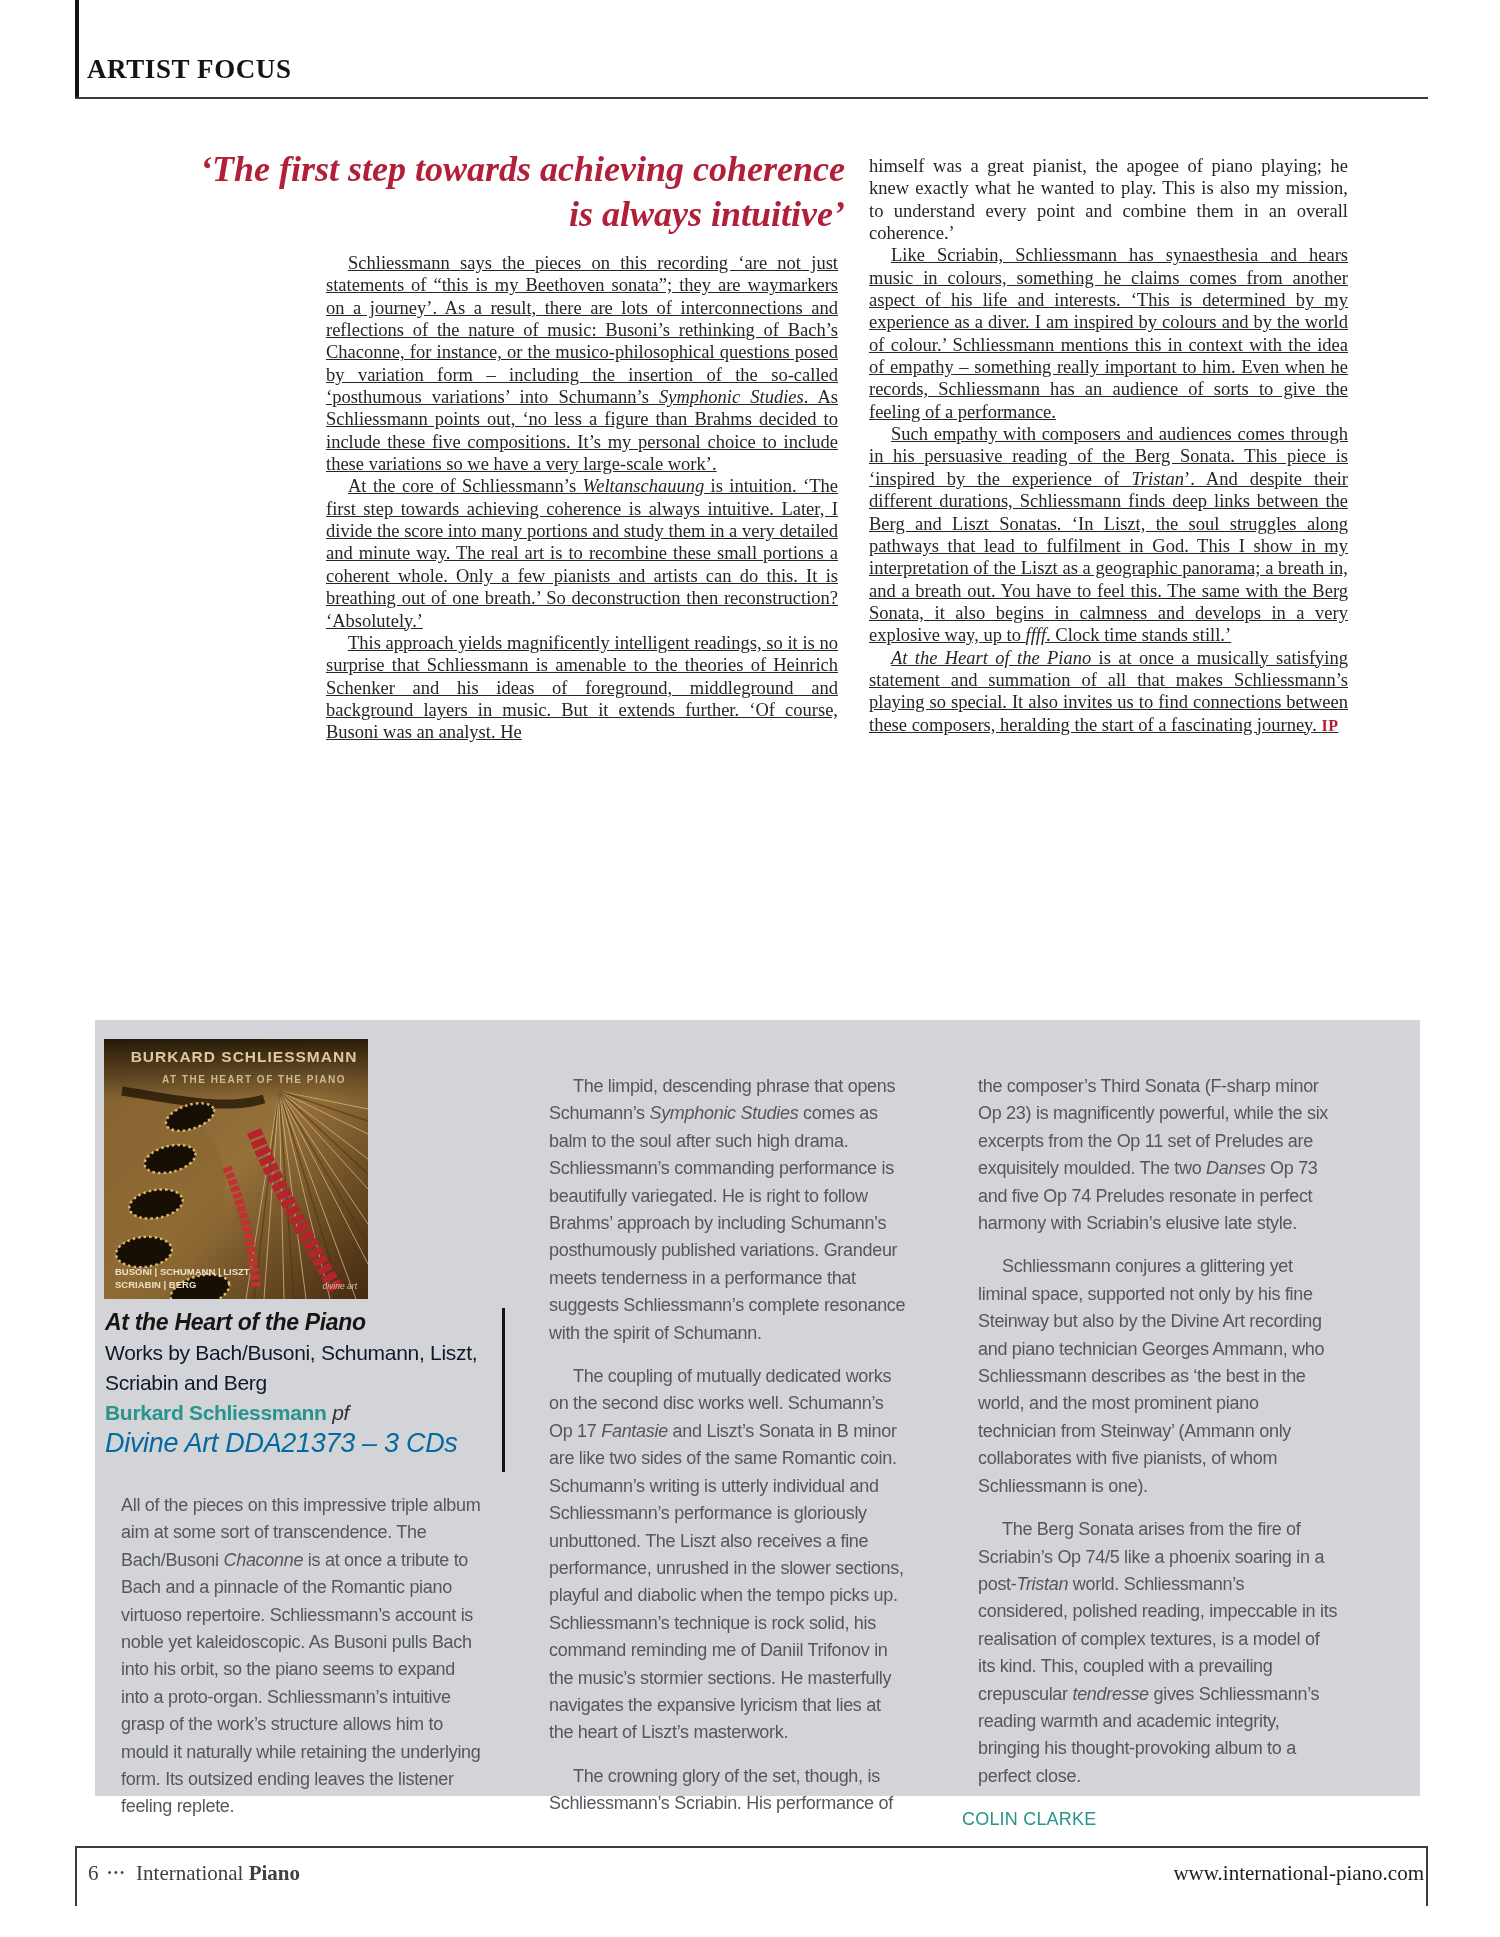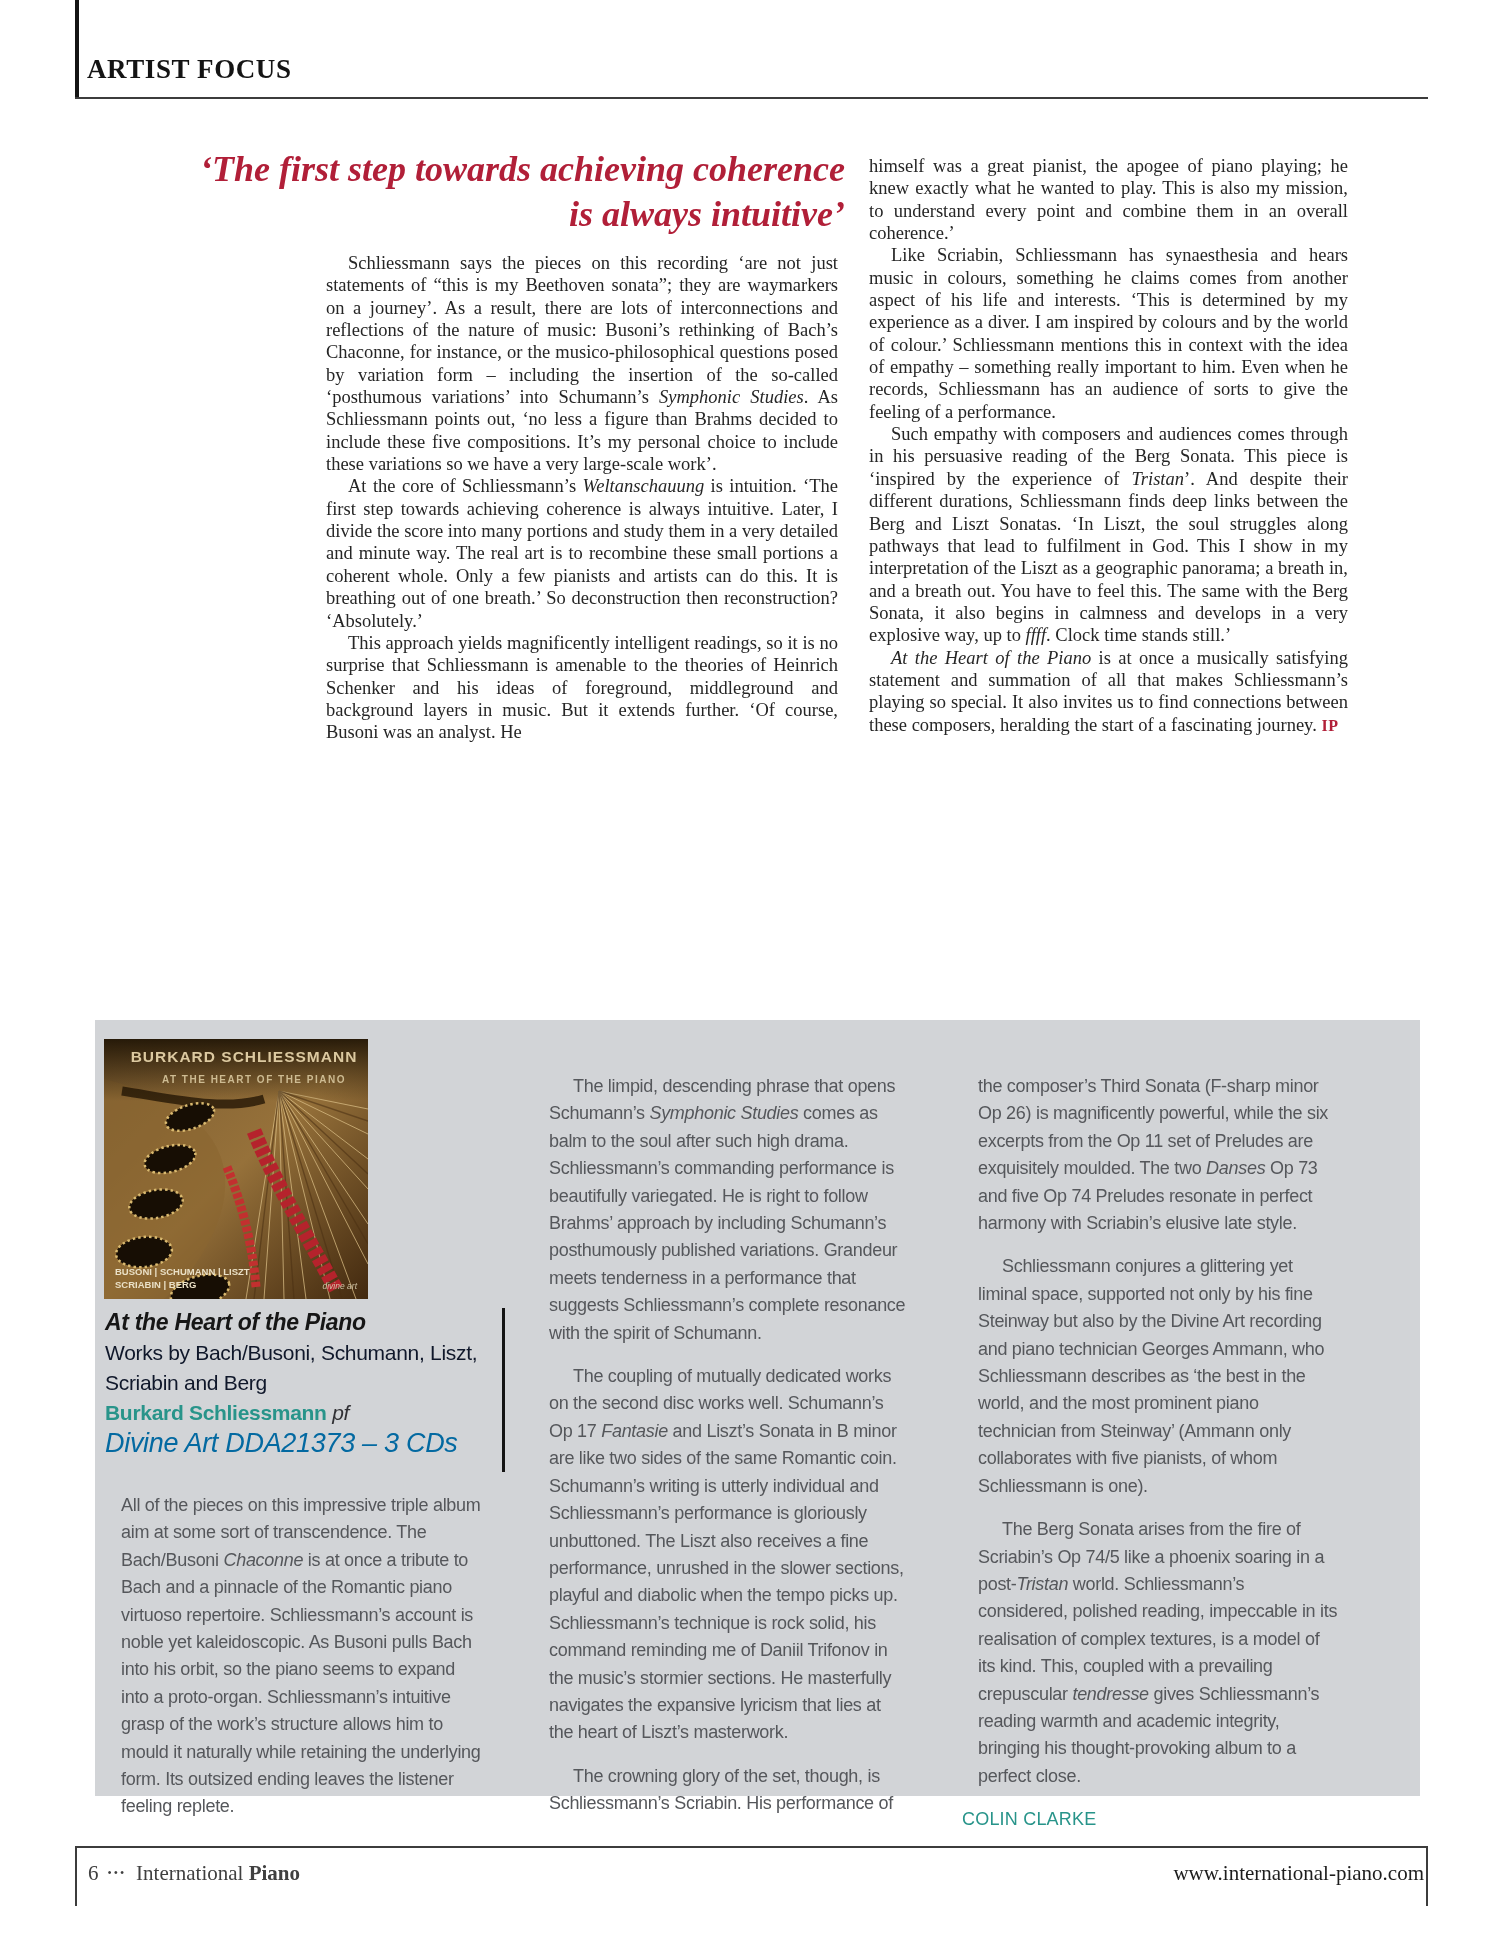--- a/index.html
+++ b/index.html
@@ -16,21 +16,21 @@
   .pull-quote{position:absolute;left:100px;top:147px;width:745px;text-align:right;
         font-style:italic;font-weight:bold;font-size:36px;line-height:45px;
         color:var(--accent-red,#b11f38);}
 
   
   .article-col{position:absolute;font-size:18.5px;line-height:22.35px;
         color:var(--body-text,#262626);text-align:justify;}
   .col-left{left:326px;top:252px;width:512px;}
   .col-right{left:869px;top:155px;width:479px;}
   .article-col p{margin:0;}
-  .article-col p.ind{text-indent:22px;}
+  .article-col p.ind{text-indent:22px;text-decoration:underline;}
   .i{font-style:italic;}
   .ip{color:var(--accent-red,#b11f38);font-weight:bold;font-size:16px;letter-spacing:.5px;}
 
   
   .review-box{position:absolute;left:95px;top:1020px;width:1285px;height:776px;
         background:var(--review-box-bg,#d2d4d7);padding-left:40px;}
   .album-cover{position:absolute;left:9px;top:19px;width:264px;height:260px;}
   .album-info{position:absolute;left:10px;top:287px;width:388px;
         font-family:"Liberation Sans",sans-serif;letter-spacing:-.3px;}
   .album-title{font-size:23px;font-weight:bold;font-style:italic;color:#161616;line-height:31px;}
@@ -157,21 +157,21 @@
     <div class="review-col rcol1">
         <p><span>All of the pieces on this impressive triple album aim at some sort of transcendence. The Bach/Busoni </span><span class="i">Chaconne</span><span> is at once a tribute to Bach and a pinnacle of the Romantic piano virtuoso repertoire. Schliessmann’s account is noble yet kaleidoscopic. As Busoni pulls Bach into his orbit, so the piano seems to expand into a proto-organ. Schliessmann’s intuitive grasp of the work’s structure allows him to mould it naturally while retaining the underlying form. Its outsized ending leaves the listener feeling replete.</span></p>
       </div>
     <div class="review-col rcol2">
         <p class="ind"><span>The limpid, descending phrase that opens Schumann’s </span><span class="i">Symphonic Studies</span><span> comes as balm to the soul after such high drama. Schliessmann’s commanding performance is beautifully variegated. He is right to follow Brahms’ approach by including Schumann’s posthumously published variations. Grandeur meets tenderness in a performance that suggests Schliessmann’s complete resonance with the spirit of Schumann.</span></p>
         <p class="ind"><span>The coupling of mutually dedicated works on the second disc works well. Schumann’s Op 17 </span><span class="i">Fantasie</span><span> and Liszt’s Sonata in B minor are like two sides of the same Romantic coin. Schumann’s writing is utterly individual and Schliessmann’s performance is gloriously unbuttoned. The Liszt also receives a fine performance, unrushed in the slower sections, playful and diabolic when the tempo picks up. Schliessmann’s technique is rock solid, his command reminding me of Daniil Trifonov in the music’s stormier sections. He masterfully navigates the expansive lyricism that lies at the heart of Liszt’s masterwork.</span></p>
         <p class="ind"><span>The crowning glory of the set, though, is Schliessmann’s Scriabin. His performance of</span></p>
       </div>
     <div class="review-col rcol3">
       <div>
-          <p><span>the composer’s Third Sonata (F-sharp minor Op 26) is magnificently powerful, while the six excerpts from the Op 11 set of Preludes are exquisitely moulded. The two </span><span class="i">Danses</span><span> Op 73 and five Op 74 Preludes resonate in perfect harmony with Scriabin’s elusive late style.</span></p>
+          <p><span>the composer’s Third Sonata (F-sharp minor Op 23) is magnificently powerful, while the six excerpts from the Op 11 set of Preludes are exquisitely moulded. The two </span><span class="i">Danses</span><span> Op 73 and five Op 74 Preludes resonate in perfect harmony with Scriabin’s elusive late style.</span></p>
           <p class="ind"><span>Schliessmann conjures a glittering yet liminal space, supported not only by his fine Steinway but also by the Divine Art recording and piano technician Georges Ammann, who Schliessmann describes as ‘the best in the world, and the most prominent piano technician from Steinway’ (Ammann only collaborates with five pianists, of whom Schliessmann is one).</span></p>
           <p class="ind"><span>The Berg Sonata arises from the fire of Scriabin’s Op 74/5 like a phoenix soaring in a post-</span><span class="i">Tristan</span><span> world. Schliessmann’s considered, polished reading, impeccable in its realisation of complex textures, is a model of its kind. This, coupled with a prevailing crepuscular </span><span class="i">tendresse</span><span> gives Schliessmann’s reading warmth and academic integrity, bringing his thought-provoking album to a perfect close.</span></p>
         </div>
       <div class="reviewer">COLIN CLARKE</div>
     </div>
 
   </div>
 
   <div class="footer-rule"></div>
   <div class="footer-tick-l"></div>

